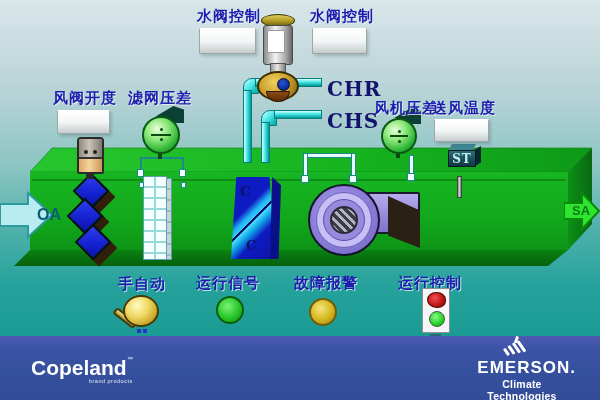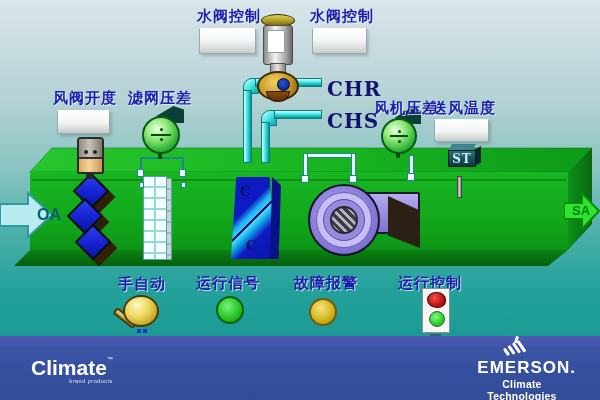--- a/index.html
+++ b/index.html
@@ -248,21 +248,21 @@
 
   <div class="abs zh" style="left:396px;top:274px;width:68px;">运行控制</div>
   <div class="abs tl-box" style="left:422px;top:288px;width:28px;height:45px;">
     <div class="tl-red" style="position:absolute;left:4px;top:3px;width:19px;height:16px;"></div>
     <div class="tl-green" style="position:absolute;left:6px;top:22px;width:16px;height:16px;"></div>
   </div>
   <div class="abs" style="left:430px;top:334px;width:11px;height:4px;background:#3a4a5a;opacity:.65;"></div>
 
   <div id="footer" class="abs" style="left:0;top:336px;width:600px;height:64px;">
     <div class="abs" style="left:31px;top:20px;">
-      <span class="cope">Climate</span><span class="cope-tm">™</span>
+      <span class="cope">Copeland</span><span class="cope-tm">™</span>
       <div class="cope-sub" style="text-align:right;margin-top:-2px;">brand products</div>
     </div>
     <div class="abs" style="left:452px;top:2px;width:124px;">
       <div style="position:relative;height:20px;">
         <span class="swoosh" style="left:53px;top:10px;height:8px;"></span>
         <span class="swoosh" style="left:58px;top:7px;height:10px;"></span>
         <span class="swoosh" style="left:63px;top:4px;height:12px;"></span>
         <span class="swoosh" style="left:68px;top:2px;height:13px;"></span>
         <span class="swoosh" style="left:63px;top:-2px;height:7px;transform:rotate(20deg);"></span>
       </div>

